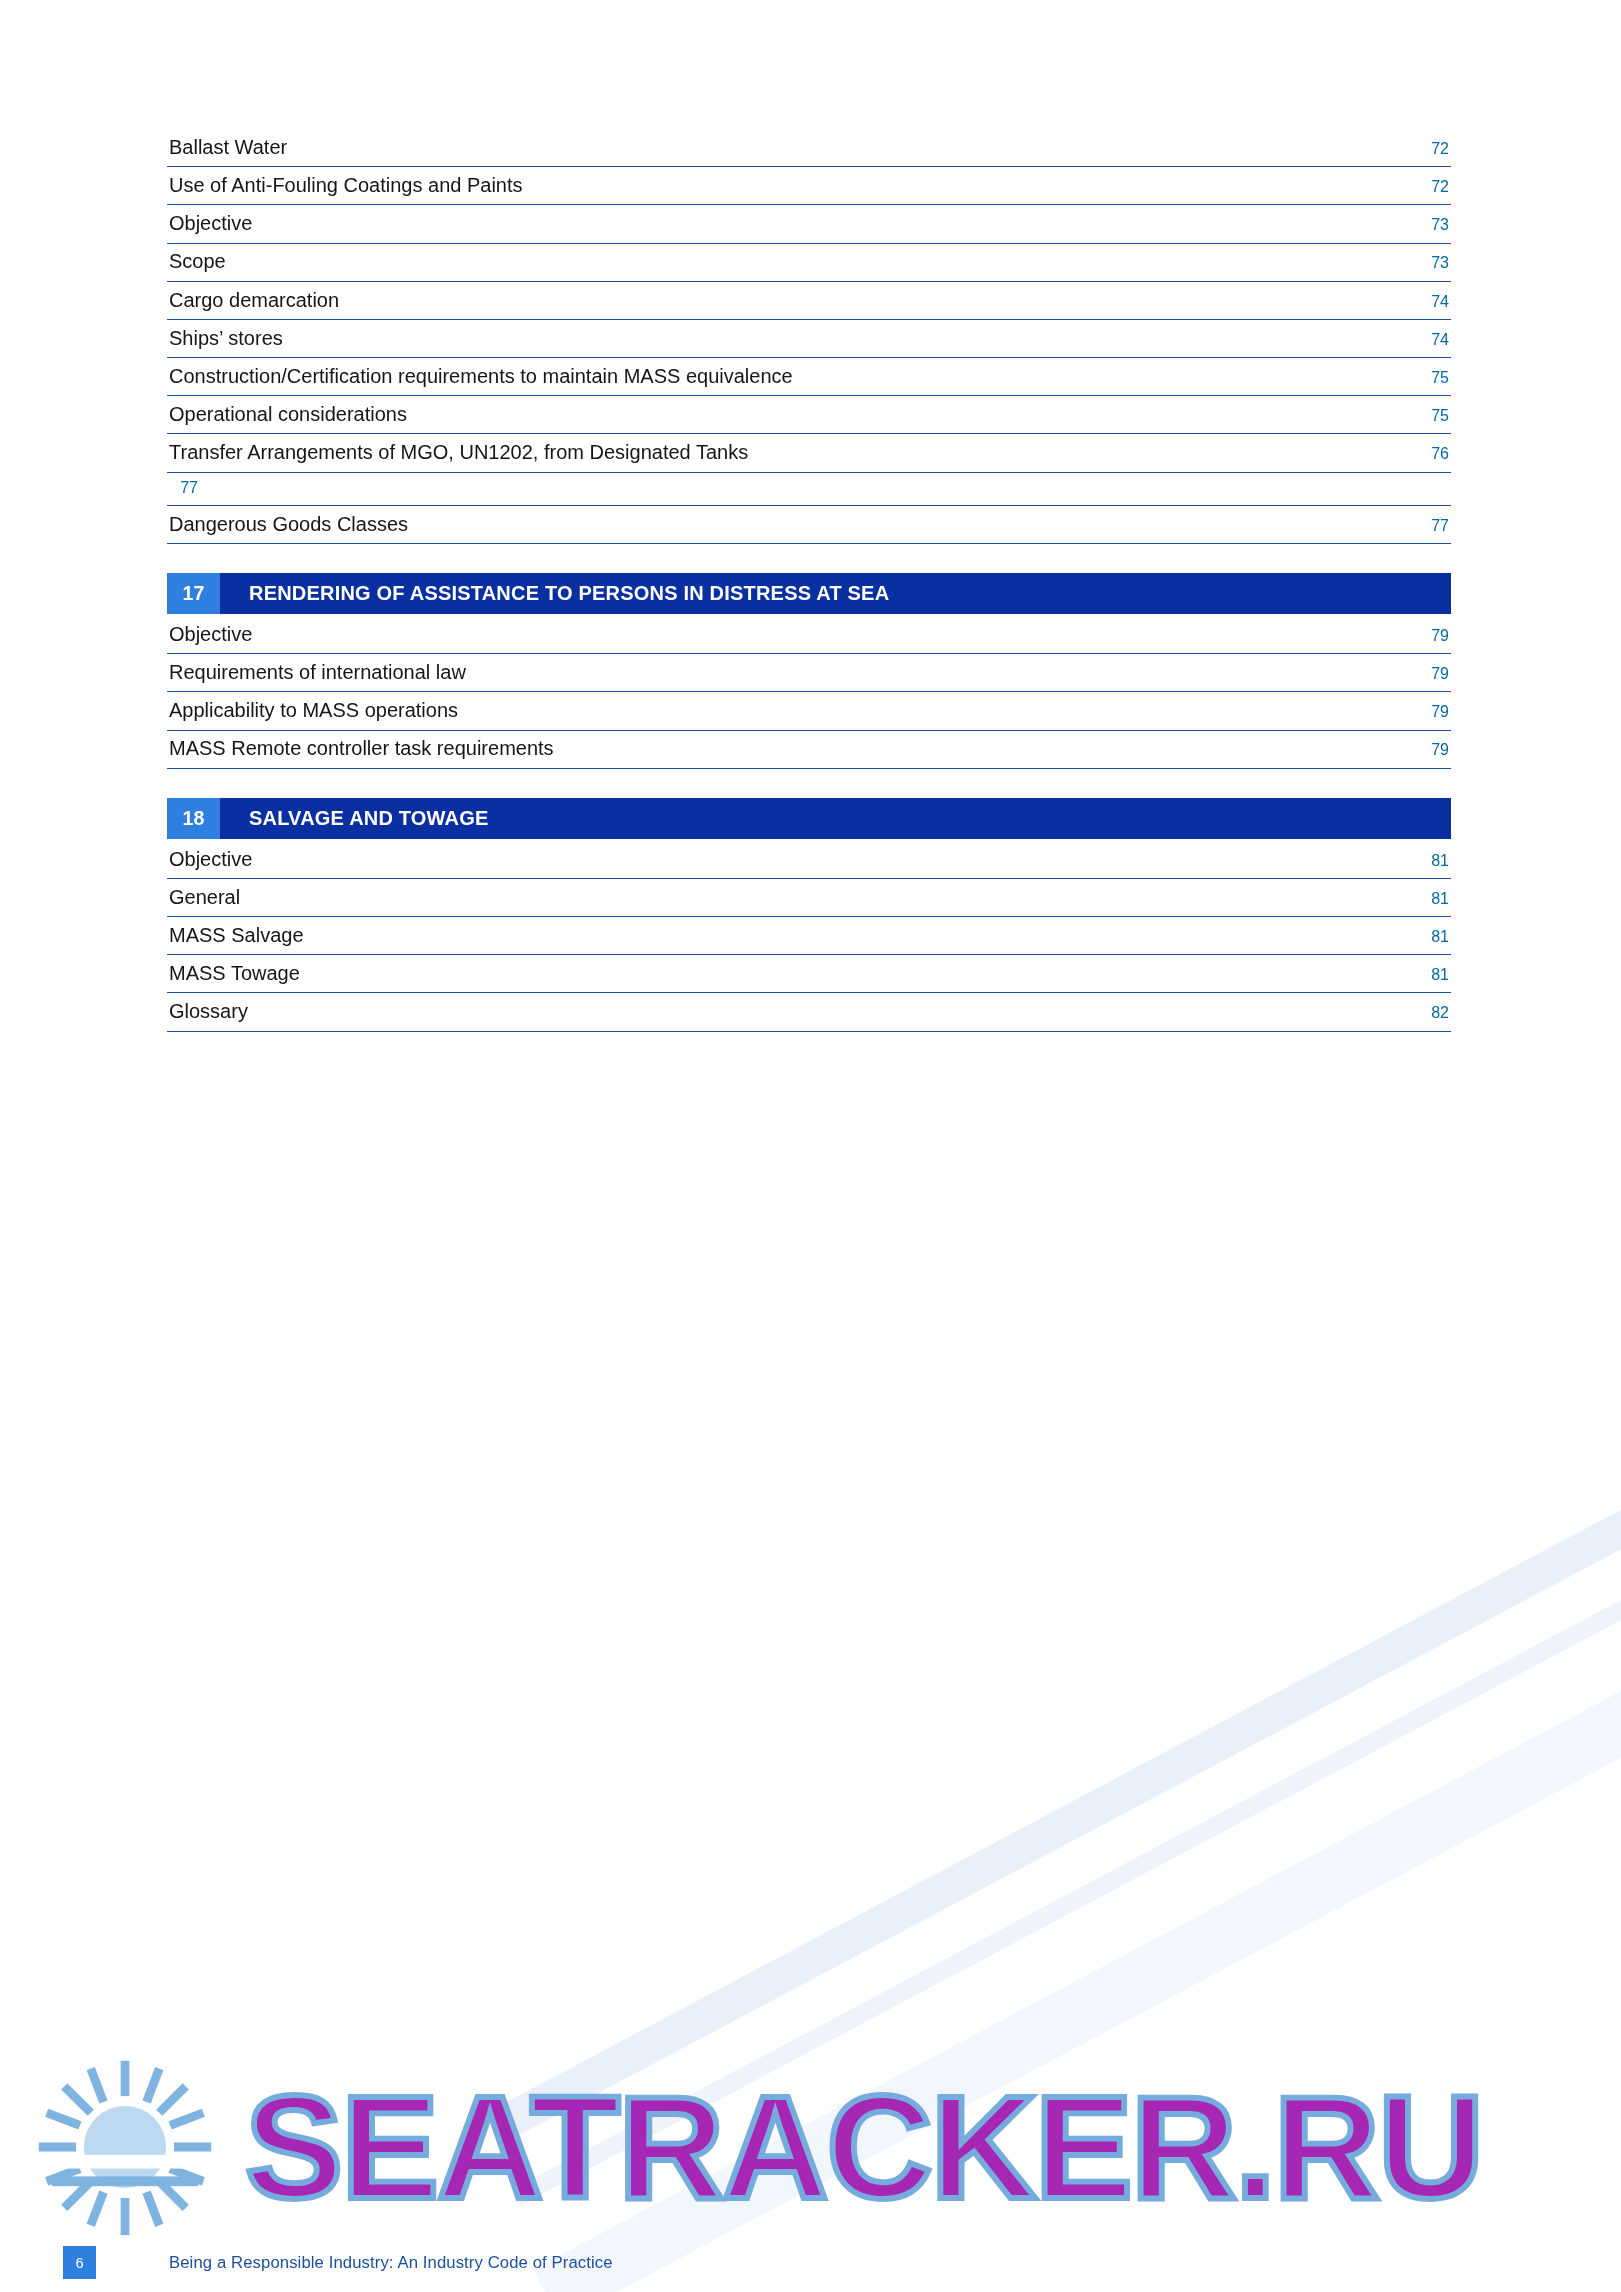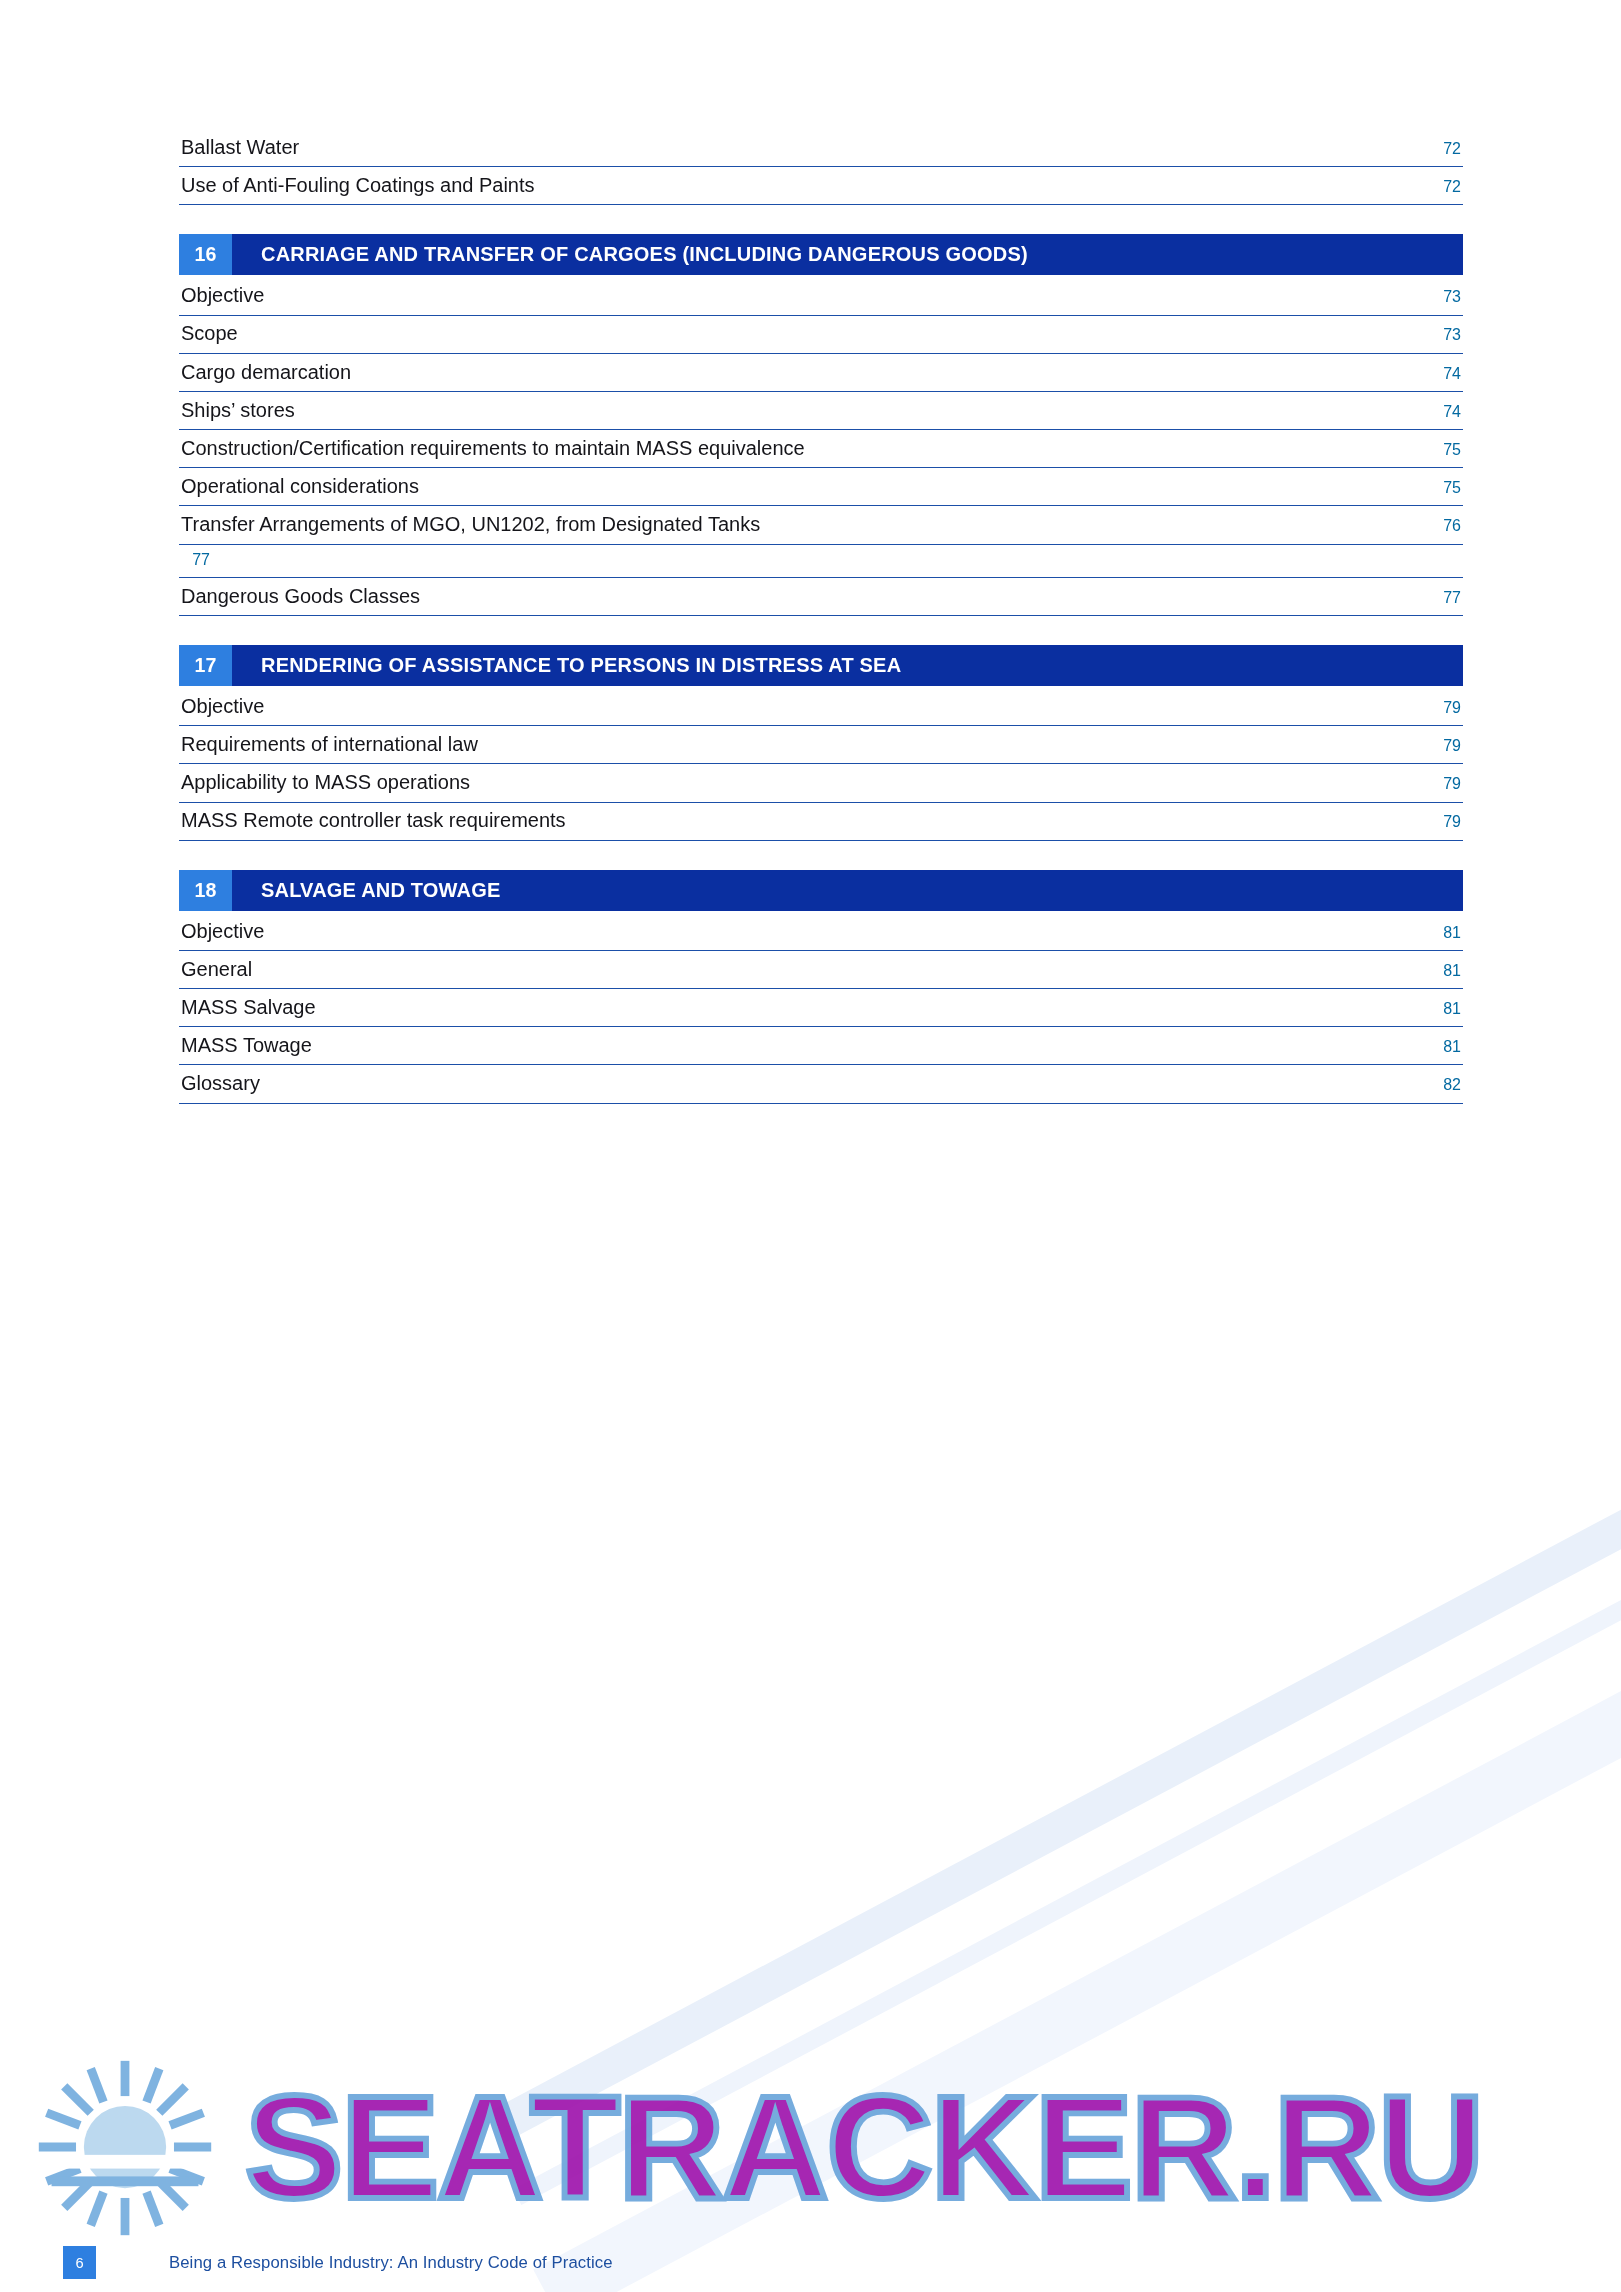--- a/index.html
+++ b/index.html
@@ -44,21 +44,21 @@
   .streak-3 {
     width: 1470px; height: 59px;
     left: 461px; top: 1921px;
     transform: rotate(-28deg);
     background: #f2f6fd;
   }
 
   
   .toc {
     position: absolute;
-    left: 179px;
+    left: 167px;
     top: 129px;
     width: 1284px;
   }
 
   .toc-row {
     display: flex;
     align-items: baseline;
     justify-content: space-between;
     border-bottom: 1.4px solid #1b4fa8;
     padding: 5.9px 2px 6.9px 2px;
@@ -190,24 +190,20 @@
         <span class="label">Ballast Water</span>
         <span class="page-num">72</span>
       </div>
       <div class="toc-row">
         <span class="label">Use of Anti-Fouling Coatings and Paints</span>
         <span class="page-num">72</span>
       </div>
     </div>
 
     <div class="group">
-      <div class="section-bar">
-        <div class="num">16</div>
-        <div class="title">CARRIAGE AND TRANSFER OF CARGOES (INCLUDING DANGEROUS GOODS)</div>
-      </div>
       <div class="toc-row">
         <span class="label">Objective</span>
         <span class="page-num">73</span>
       </div>
       <div class="toc-row">
         <span class="label">Scope</span>
         <span class="page-num">73</span>
       </div>
       <div class="toc-row">
         <span class="label">Cargo demarcation</span>

